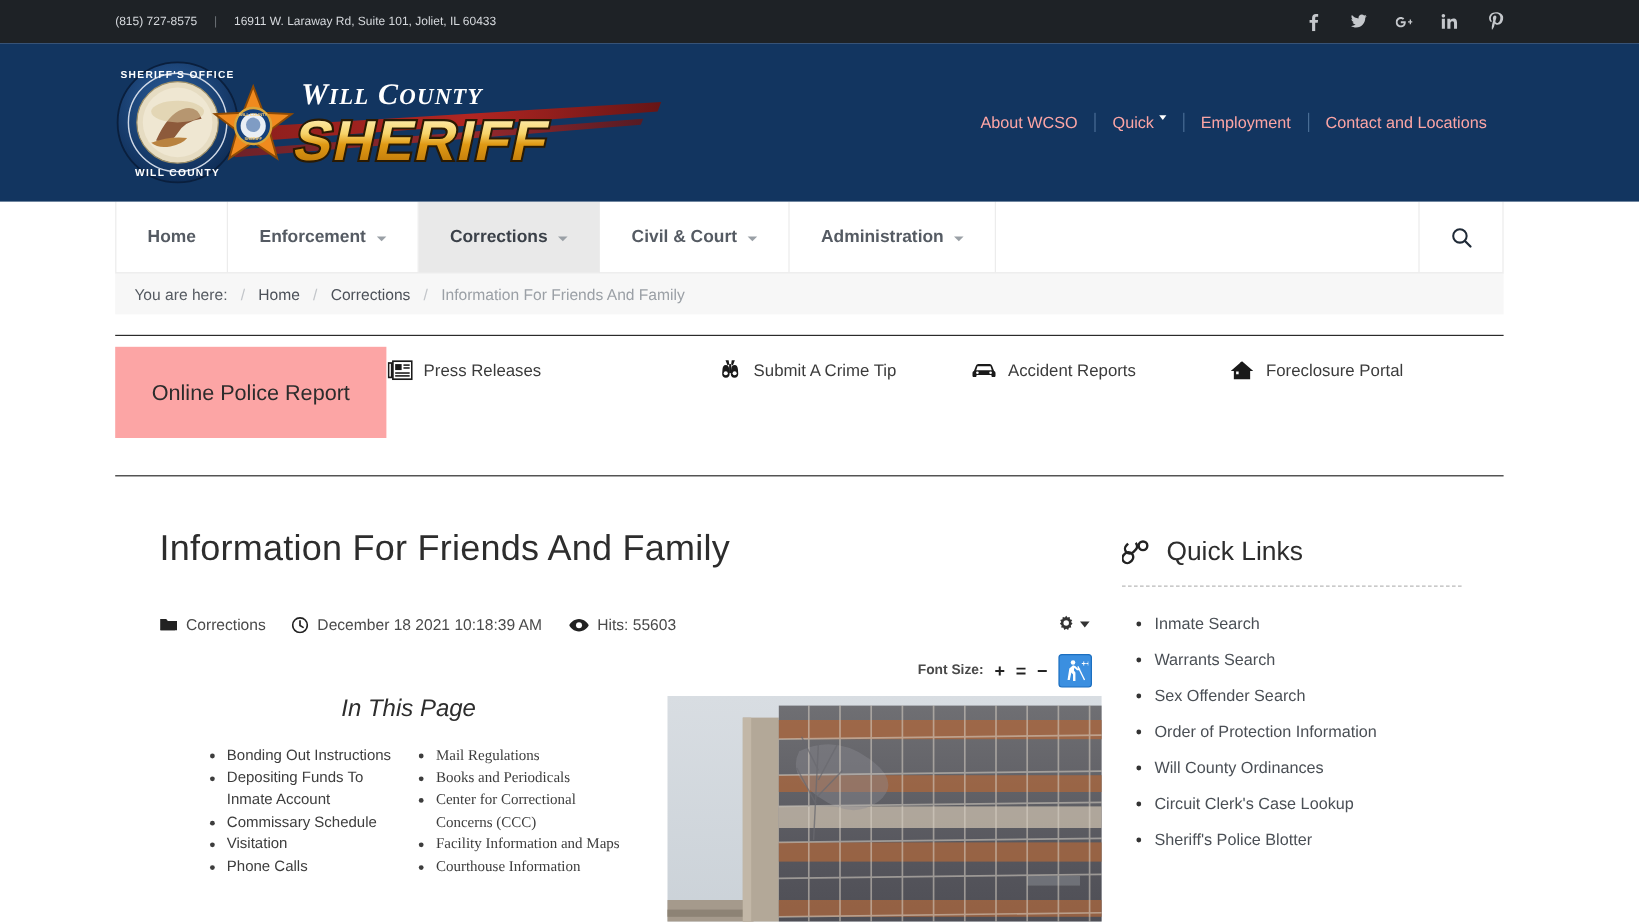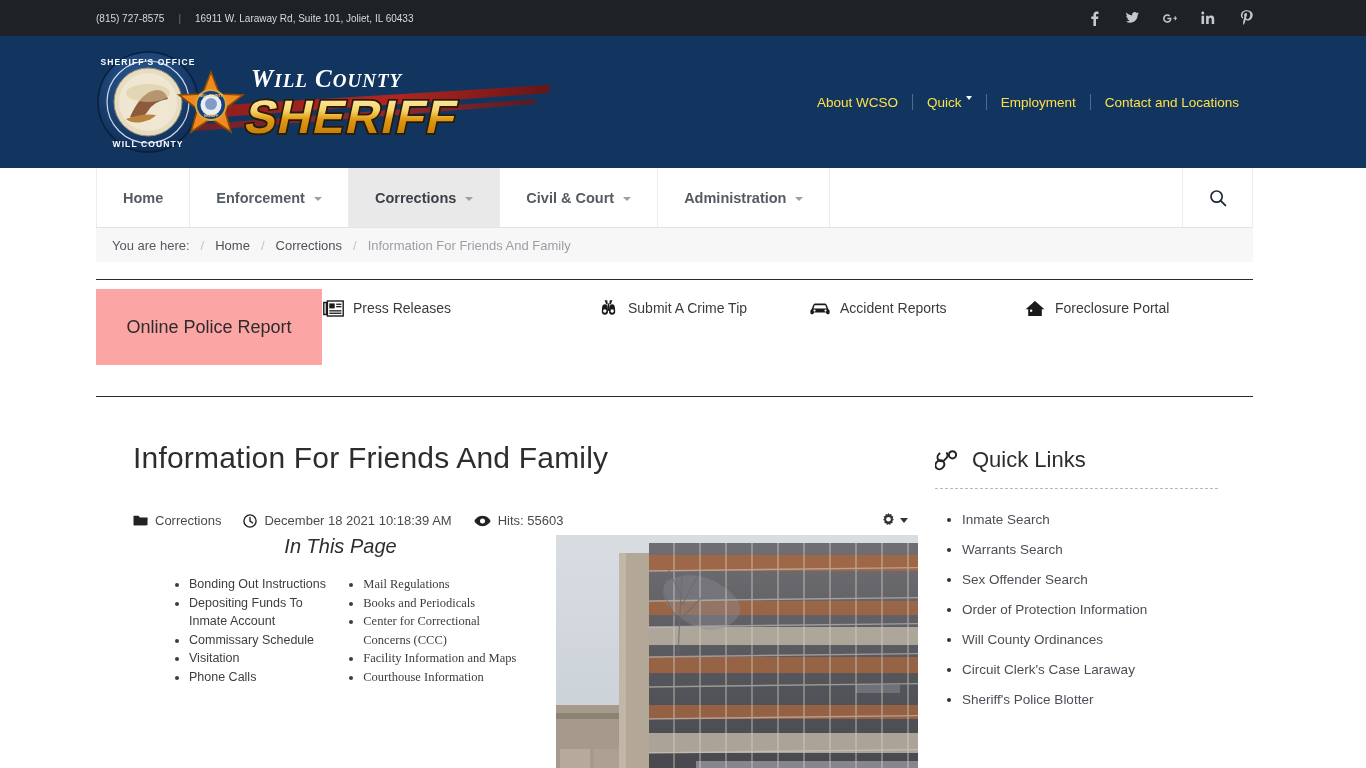--- a/index.html
+++ b/index.html
@@ -32,21 +32,21 @@
   .header {
     height:132px; background:#123560;
     display:flex; align-items:center; padding:0 113px 0 96px;
     position:relative;
   }
   .logo-wrap { display:flex; align-items:flex-start; height:110px; width:470px; position:relative; }
   .logo-canvas { position:relative; width:460px; height:110px; }
 
   .hdr-nav { margin-left:auto; display:flex; align-items:center; font-size:13.5px; }
   .hdr-nav a {
-    color:#fde047; text-decoration:none; white-space:nowrap;
+    color:#fca5a5; text-decoration:none; white-space:nowrap;
     padding:0 14px; display:inline-flex; align-items:flex-start; gap:3px;
   }
   .hdr-nav .vbar { width:1px; height:16px; background:#496d95; }
   .hdr-nav .caret {
     display:inline-block; width:0;height:0;
     border-left:3.5px solid transparent;border-right:3.5px solid transparent;
     border-top:4px solid #fff; margin-left:1px; position:relative; top:1px;
   }
 
   
@@ -406,20 +406,34 @@
       </span>
       <span class="meta-gear">
         <svg width="15" height="15" viewBox="0 0 15 15">
           <path d="M7.5 0l1 1.6 1.9-.5.2 1.9 1.9.6-.9 1.7 1.2 1.5-1.5 1.2.4 1.9-1.9.3-.7 1.8-1.6-1-1.6 1-.7-1.8-1.9-.3.4-1.9-1.5-1.2L3.4 5.3 2.5 3.6l1.9-.6.2-1.9 1.9.5z" fill="#333"></path>
           <circle cx="7.5" cy="6.2" r="2.3" fill="#fff"></circle>
         </svg>
         <i style="width:0;height:0;border-left:4px solid transparent;border-right:4px solid transparent;border-top:5px solid #333;display:inline-block;"></i>
       </span>
     </div>
 
+    <div class="fontsize-bar">
+      <span>Font Size:</span>
+      <span class="fs-btn">+</span>
+      <span class="fs-btn">=</span>
+      <span class="fs-btn">−</span>
+      <span class="a11y-btn">
+        <svg width="22" height="22" viewBox="0 0 22 22">
+          <circle cx="9.2" cy="4.1" r="1.9" fill="#fff"></circle>
+          <path d="M9.2 6.4L6.1 9.1 4.6 18.6h1.9l1.3-6.1 1.4 1.5v5.4h2V12.4L9.9 10.7l.4-2.2 2.2 2.1h2.6V9.1h-1.9L11 6.9z" fill="#fff"></path>
+          <path d="M13.2 7.3l5.6 11.3" stroke="#fff" stroke-width="1.1" fill="none"></path>
+          <text x="16.3" y="6.6" font-family="Liberation Sans, sans-serif" font-size="6.4" font-weight="bold" fill="#fff">++</text>
+        </svg>
+      </span>
+    </div>
 
     <div class="body-row">
       <div class="inpage">
         <h3>In This Page</h3>
         <div class="inpage-cols">
           <ul class="c1">
             <li><a href="#">Bonding Out Instructions</a></li>
             <li><a href="#">Depositing Funds To Inmate Account</a></li>
             <li><a href="#">Commissary Schedule</a></li>
             <li><a href="#">Visitation</a></li>
@@ -523,18 +537,18 @@
       </svg>
       <span>Quick Links</span>
     </div>
     <div class="ql-divider"></div>
     <ul class="ql-list">
       <li><a href="#">Inmate Search</a></li>
       <li><a href="#">Warrants Search</a></li>
       <li><a href="#">Sex Offender Search</a></li>
       <li><a href="#">Order of Protection Information</a></li>
       <li><a href="#">Will County Ordinances</a></li>
-      <li><a href="#">Circuit Clerk's Case Laraway</a></li>
+      <li><a href="#">Circuit Clerk's Case Lookup</a></li>
       <li><a href="#">Sheriff's Police Blotter</a></li>
     </ul>
   </div>
 
 </div>
 
 </body></html>

